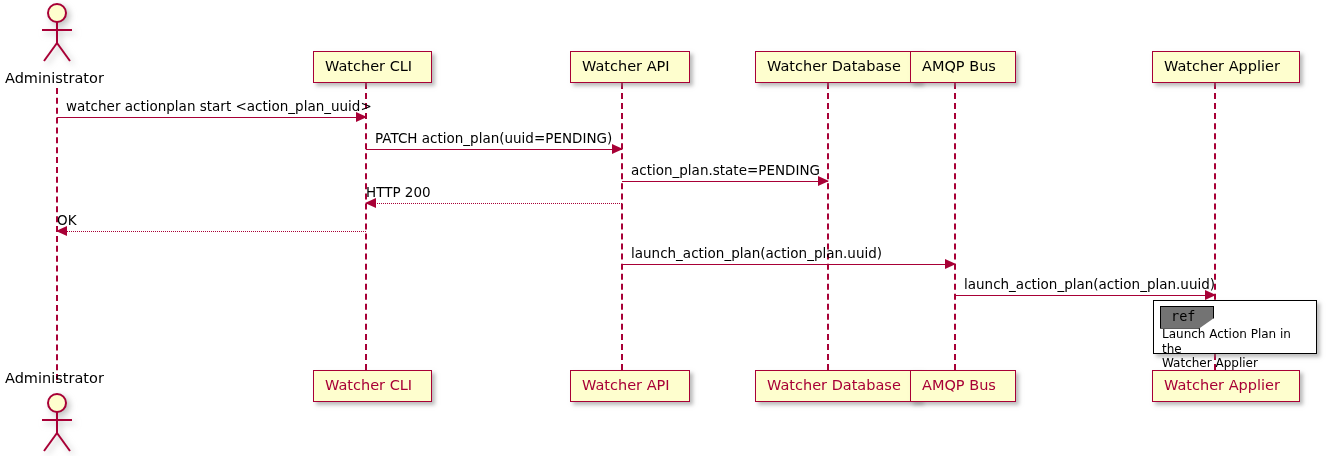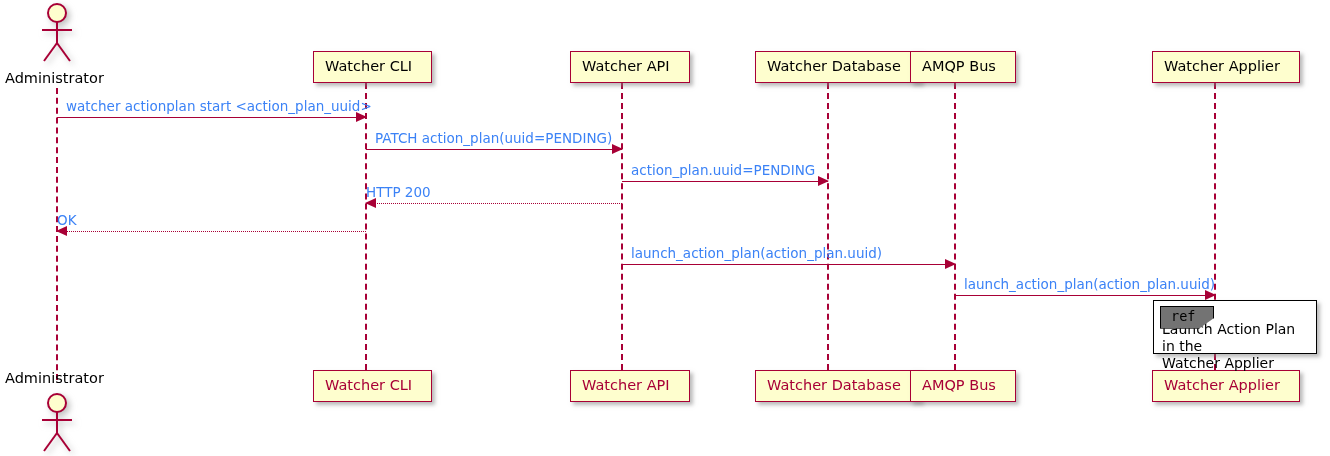--- a/index.html
+++ b/index.html
@@ -57,21 +57,21 @@
     position:absolute;top:-5px;width:0;height:0;
     border-top:5.5px solid transparent;
     border-bottom:5.5px solid transparent;
   }
   .msg.right .head{right:-1px;border-left:11px solid #A80036;}
   .msg.left  .head{left:-1px; border-right:11px solid #A80036;}
   .msg .label{
     position:absolute;
     bottom:4px;
     font-size:13.5px;
-    color:#3b82f6;
+    color:#000000;
     white-space:nowrap;
     line-height:1;
   }
   .msg.right .label{left:9px;}
   .msg.left  .label{left:0;}
 
   
   .ref-box{
     position:absolute;
     box-sizing:border-box;
@@ -87,22 +87,22 @@
     font-family:"DejaVu Sans Mono","Liberation Mono",monospace;
     font-weight:normal;
     font-size:13.5px;
     line-height:1;
     padding:3px 18px 4px 10px;
     border:1.6px solid #000000;
     clip-path:polygon(0 0,100% 0,100% 52%,72% 100%,0 100%);
     z-index:7;
   }
   .ref-body{
-    position:absolute;left:8px;top:20px;right:6px;
-    font-size:14px;
+    position:absolute;left:8px;top:26px;right:6px;
+    font-size:12px;
     line-height:1.22;
     color:#000000;
   }
 </style>
 </head>
 <body>
 
 <div id="diagram">
 
   <div class="lifeline" style="left:56px;  top:88px;  height:292px;"></div>
@@ -154,21 +154,21 @@
 
   <div class="msg right" style="left:366px;top:149px;width:256px;">
     <div class="line"></div>
     <div class="head"></div>
     <div class="label">PATCH action_plan(uuid=PENDING)</div>
   </div>
 
   <div class="msg right" style="left:622px;top:181px;width:206px;">
     <div class="line"></div>
     <div class="head"></div>
-    <div class="label">action_plan.uuid=PENDING</div>
+    <div class="label">action_plan.state=PENDING</div>
   </div>
 
   <div class="msg left dotted" style="left:366px;top:203px;width:256px;">
     <div class="line"></div>
     <div class="head"></div>
     <div class="label">HTTP 200</div>
   </div>
 
   <div class="msg left dotted" style="left:57px;top:231px;width:309px;">
     <div class="line"></div>

